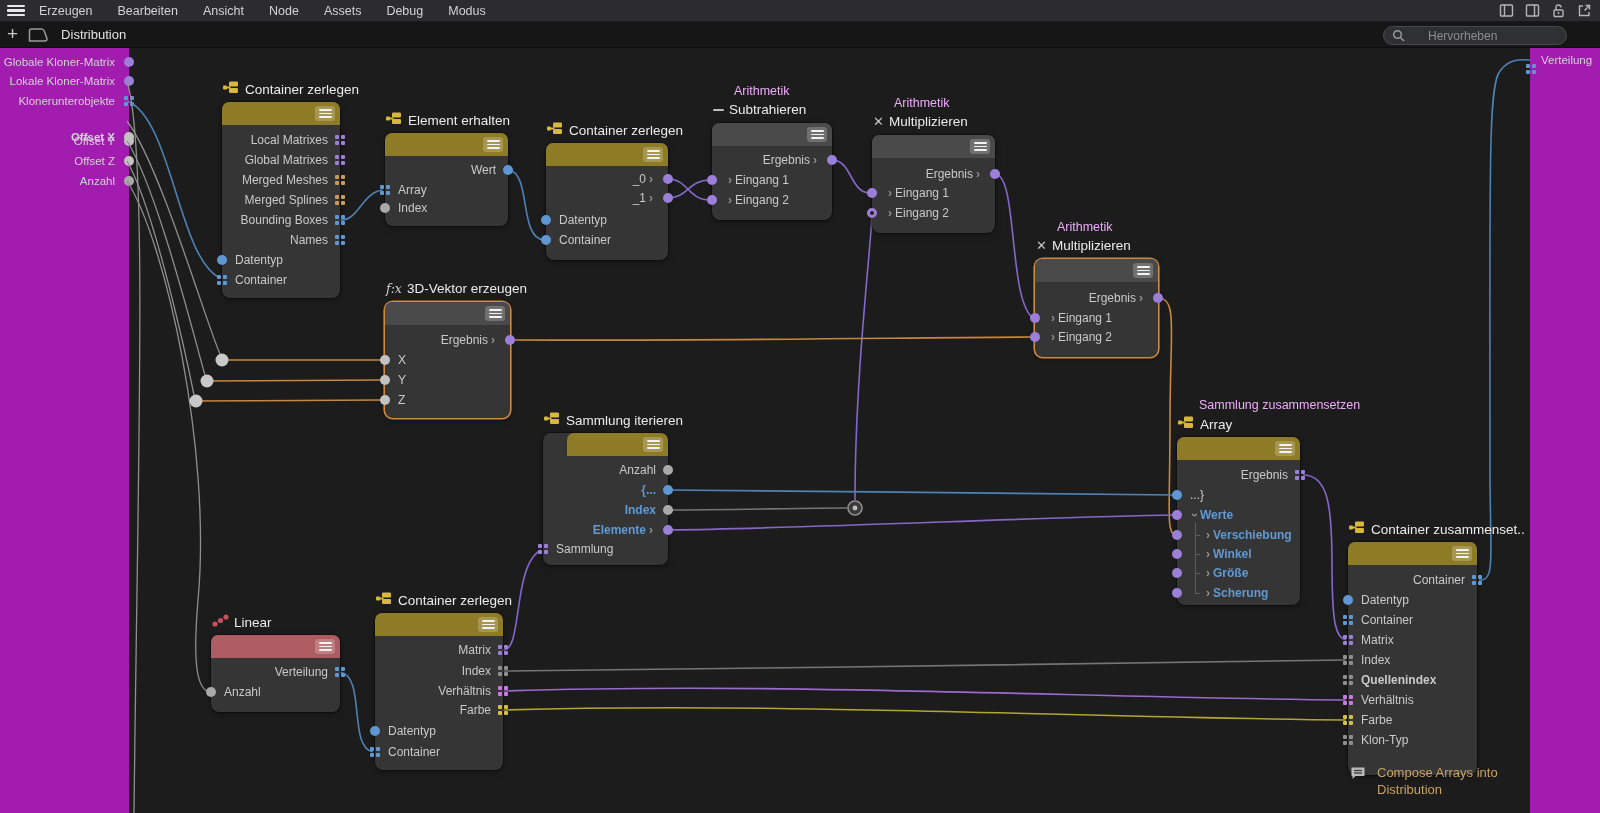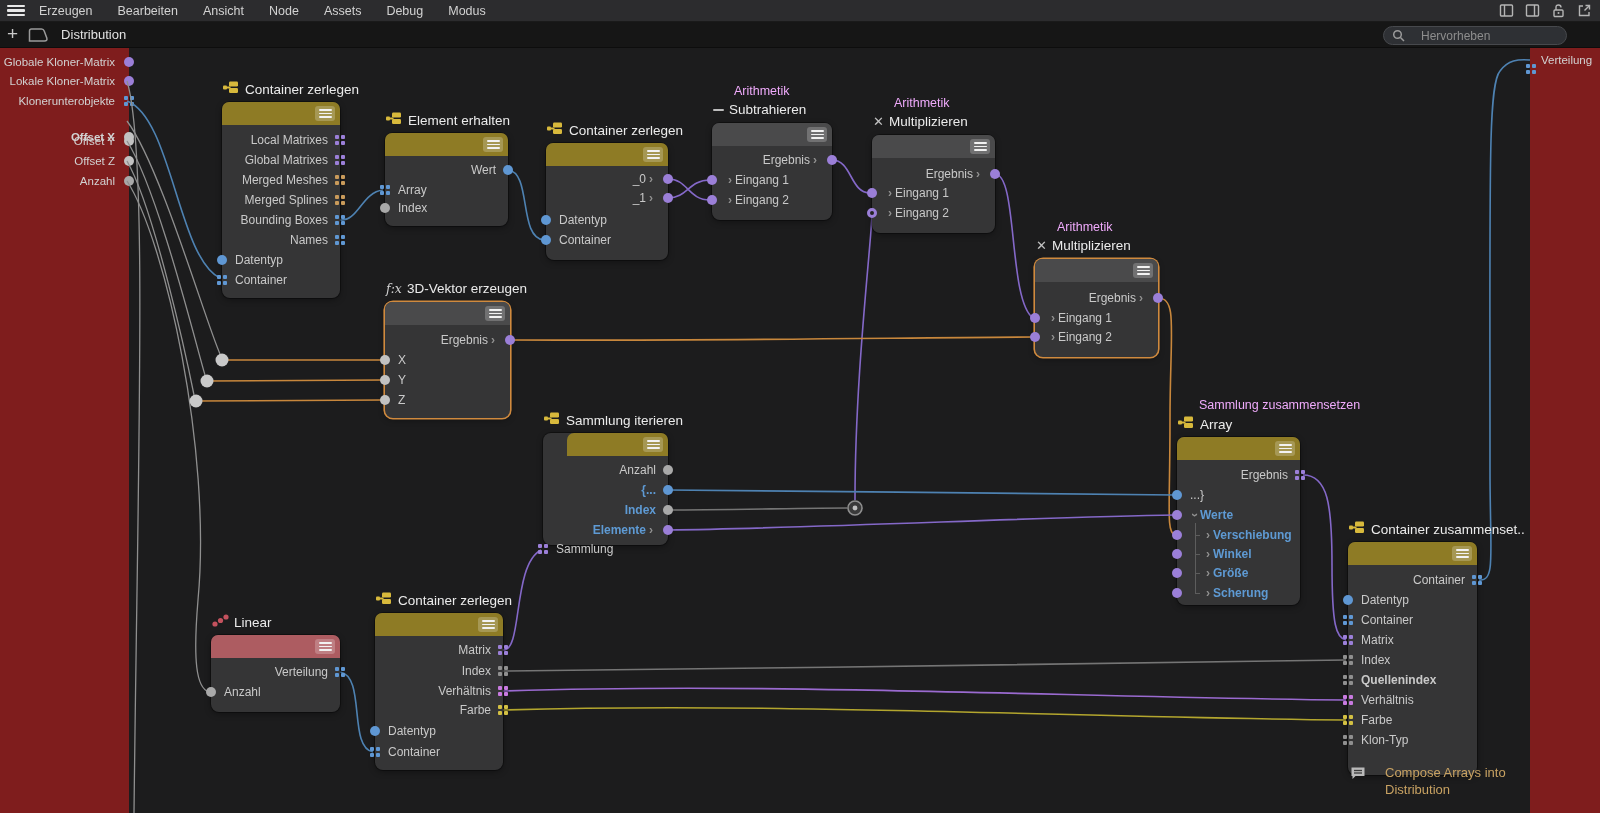--- a/index.html
+++ b/index.html
@@ -13,25 +13,25 @@
   .hamb-app i{height:2.4px;background:#e8e8e8;border-radius:1px;}
   .menu-item{color:#d2d2d2;font-size:12.5px;margin-right:25px;cursor:default;}
   #win-icons{margin-left:auto;display:flex;gap:11px;margin-right:8px;}
   #win-icons svg{display:block;}
 
   #tabbar{position:absolute;left:0;top:22px;width:1600px;height:26px;background:#161616;border-bottom:1px solid #0d0d0d;display:flex;align-items:center;z-index:10;}
   .plus-icon{color:#c9c9c9;font-size:19px;line-height:16px;margin:0 10px 2px 7px;}
   .tab-shape{margin-right:12px;display:flex;}
   .tab-label{color:#e2e2e2;font-size:13px;}
   #searchbox{position:absolute;right:33px;top:4px;width:184px;height:19px;background:#2e3034;border:1px solid #47494d;border-radius:10px;display:flex;align-items:center;padding:0 8px;}
-  #searchbox .ph{color:#8d8d8d;font-size:12px;margin-left:16px;}
+  #searchbox .ph{color:#8d8d8d;font-size:12px;margin-left:23px;}
 
   
   #canvas{position:absolute;left:0;top:48px;width:1600px;height:765px;background:#1c1c1d;}
-  .panel{position:absolute;top:0;height:765px;background:#7f1d1d;z-index:1;}
+  .panel{position:absolute;top:0;height:765px;background:#a21caf;z-index:1;}
   #panel-left{left:0;width:129px;}
   #panel-right{left:1530px;width:70px;}
   .side-row{position:absolute;height:18px;display:flex;align-items:center;z-index:3;}
   .side-row .lbl{font-size:11.5px;color:#d2d2d2;white-space:nowrap;}
   #panel-left .side-row{right:0;padding-right:0;}
   #panel-left .side-row .lbl{margin-right:9px;}
 
   #wires{position:absolute;left:0;top:-48px;width:1600px;height:813px;z-index:2;pointer-events:none;}
 
   
@@ -56,21 +56,21 @@
   .row.in .p{left:-5px;}
   .pcirc{border-radius:50%;background:currentColor;}
   .pgrid::before{content:"";position:absolute;left:0;top:0;width:4px;height:4px;border-radius:1px;background:currentColor;box-shadow:6px 0 0 currentColor,0 6px 0 currentColor,6px 6px 0 currentColor;}
   .pring{border-radius:50%;border:3px solid currentColor;background:#232323;}
   .chev{color:#909090;font-size:12px;font-weight:bold;line-height:10px;margin:0 3px;display:inline-block;}
   .chev.down{transform:rotate(90deg);}
   .treeline{position:absolute;width:1px;background:#5d5d5d;left:18px;}
   .row.child::before{content:"";position:absolute;left:18px;top:50%;width:5px;height:1px;background:#5d5d5d;}
 
   
-  #comment{position:absolute;z-index:3;display:flex;gap:19px;align-items:flex-start;}
+  #comment{position:absolute;z-index:3;display:flex;gap:11px;align-items:flex-start;}
   #comment .txt{font-size:13px;line-height:17px;color:#c8a262;}
 </style>
 </head>
 <body>
 
 <div id="app">
 
   <div id="menubar">
     <span class="hamb-app">
         <i></i>
@@ -432,21 +432,21 @@
           </div>
           <div class="row in" style="top: 69px;">
             <span class="lbl">Y</span>
             <span class="p pcirc" style="color: rgb(194, 194, 194);"></span>
           </div>
           <div class="row in" style="top: 89px;">
             <span class="lbl">Z</span>
             <span class="p pcirc" style="color: rgb(194, 194, 194);"></span>
           </div>
         </div>
-        <div class="node" style="left: 543px; top: 385px; width: 125px; height: 112px; padding-left: 24px;">
+        <div class="node" style="left: 543px; top: 385px; width: 125px; height: 132px; padding-left: 24px;">
           <div class="ntitle">
             <span><svg width="17" height="13" viewBox="0 0 17 13">
                 <rect x="0" y="4.5" width="4" height="4" rx="1" fill="#d8b93c"></rect>
                 <rect x="6" y="0.5" width="9" height="5" rx="1.2" fill="#d8b93c"></rect>
                 <rect x="6" y="7" width="9" height="5" rx="1.2" fill="#d8b93c"></rect>
                 <rect x="3.5" y="5.5" width="4" height="2" fill="#d8b93c"></rect>
               </svg></span>
             <span>Sammlung iterieren</span>
           </div>
           <div class="nhdr yellow">

